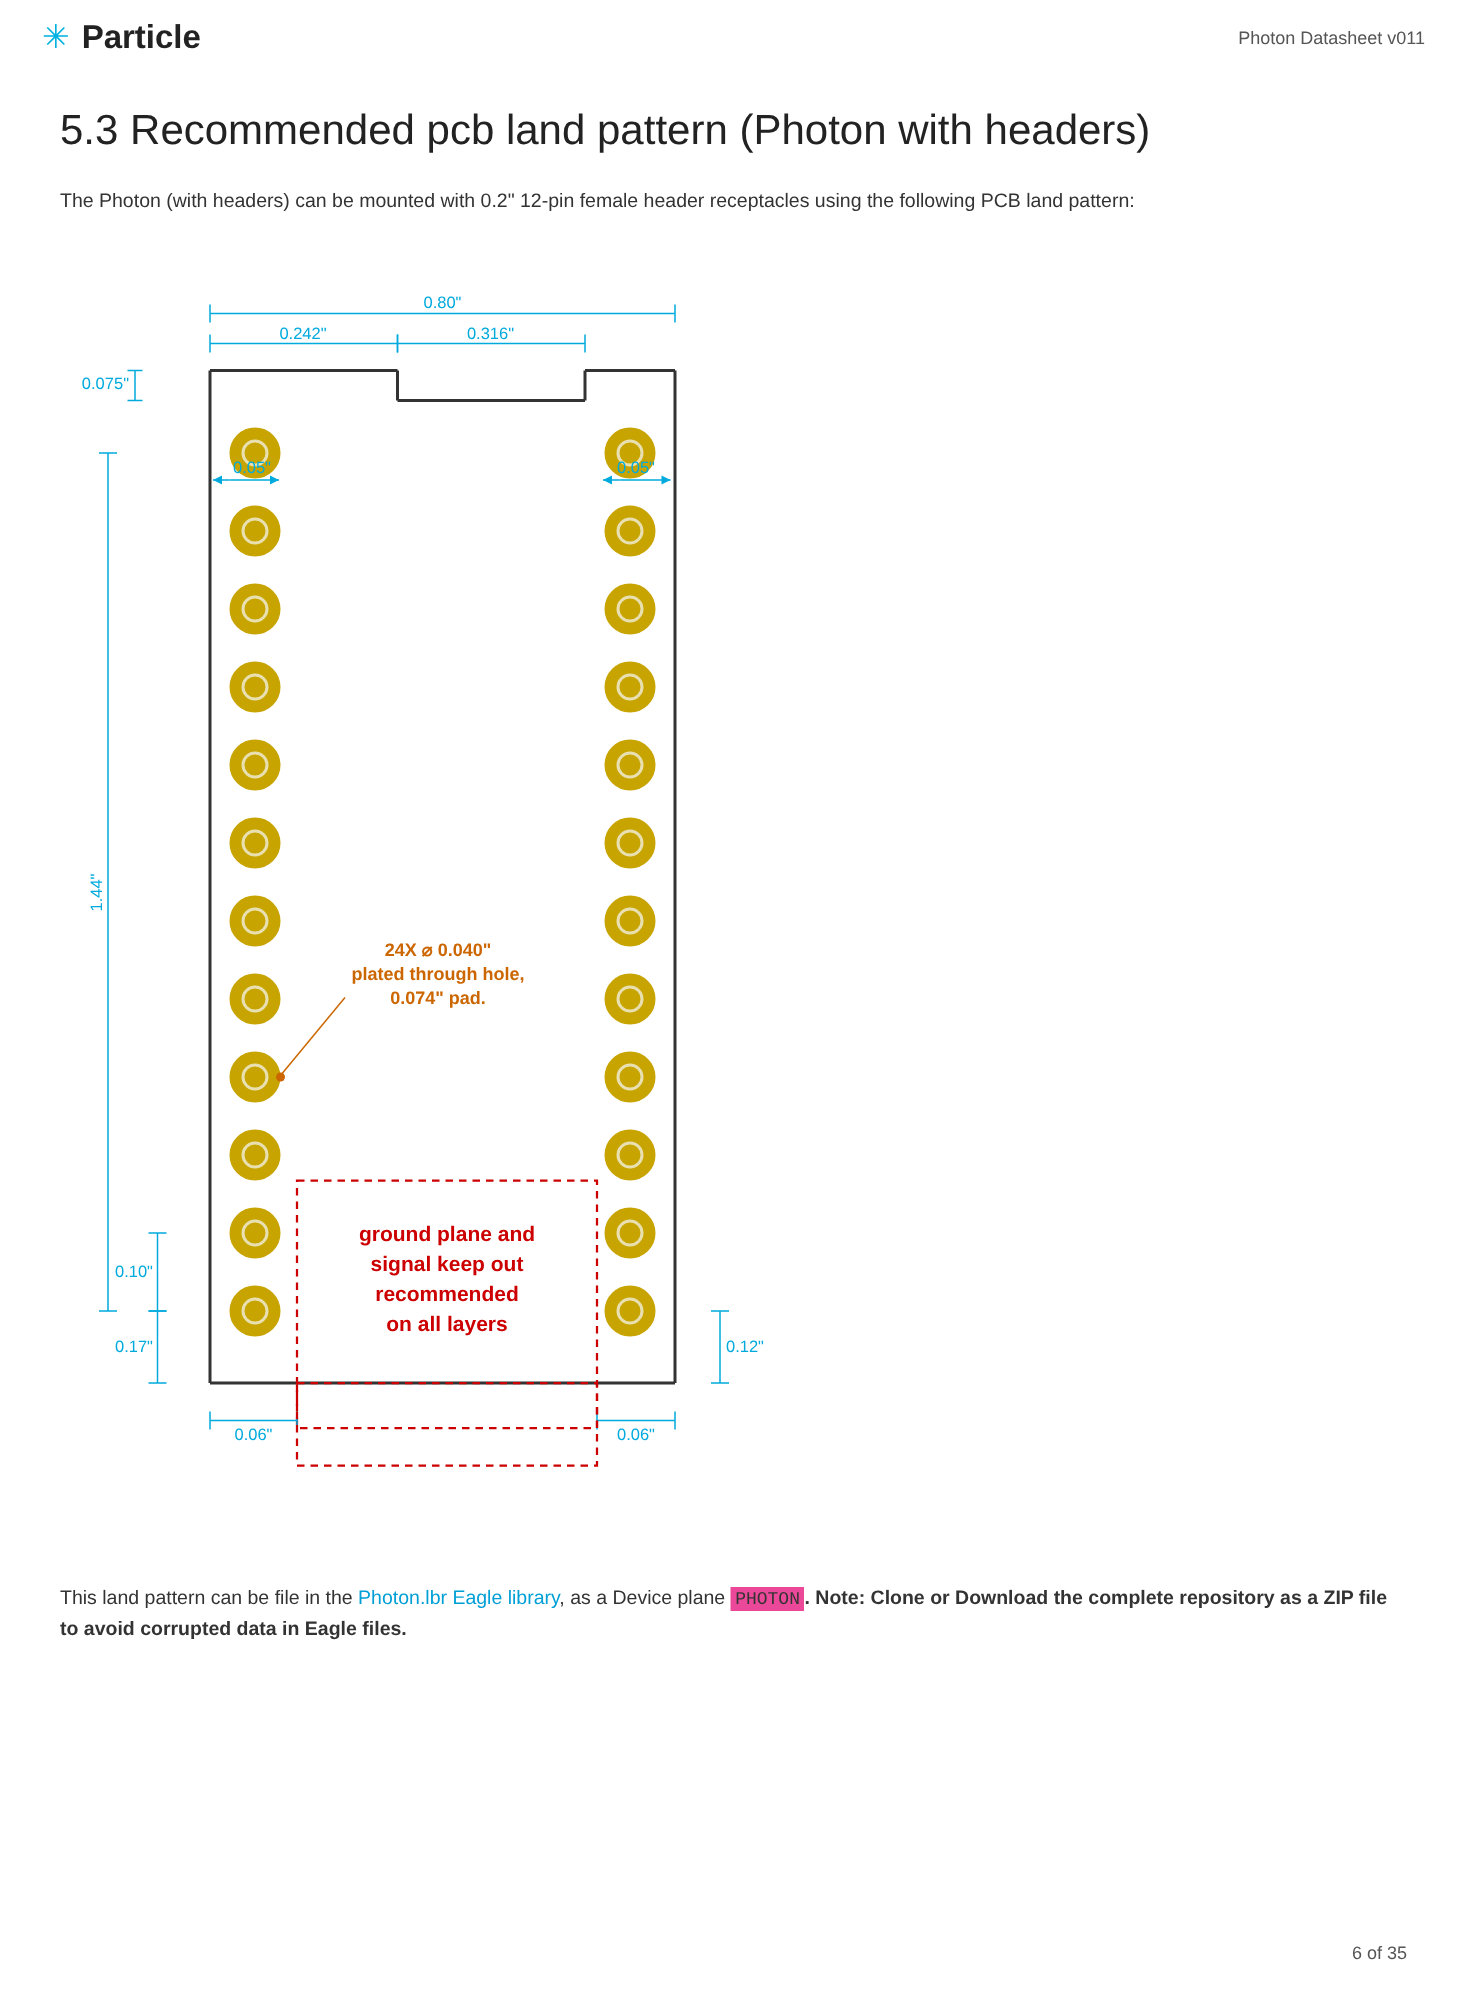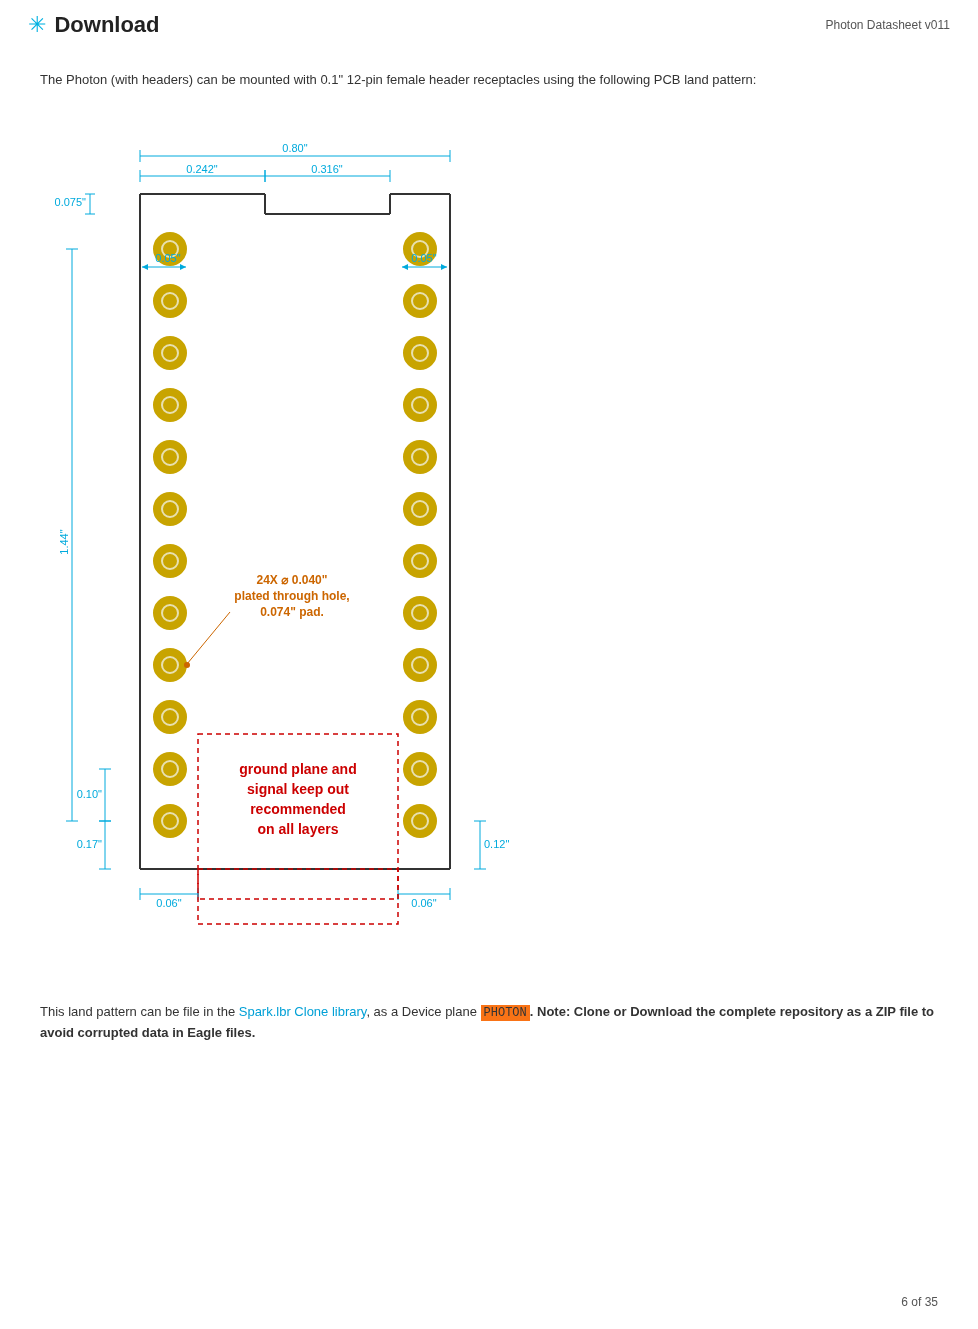--- a/index.html
+++ b/index.html
@@ -75,21 +75,21 @@
       line-height: 1.6;
       margin-top: 8px;
     }
     .footer-text a {
       color: #00a0d6;
       text-decoration: none;
     }
     .footer-text .monospace {
       font-family: 'Courier New', monospace;
       font-size: 12px;
-      background: #f97316;
+      background: #ec4899;
       padding: 1px 3px;
     }
     .footer-text strong {
       font-weight: bold;
     }
 
     .page-number {
       position: absolute;
       bottom: 20px;
       right: 40px;
@@ -117,29 +117,30 @@
       font-weight: bold;
       text-anchor: middle;
     }
   </style>
 </head>
 <body>
 
 <div class="header">
   <div class="logo-area">
     <span class="logo-star">✳</span>
-    <span class="logo-text">Download</span>
+    <span class="logo-text">Particle</span>
   </div>
   <div class="header-right">Photon Datasheet v011</div>
 </div>
 
 <div class="content">
 
-
-  <p class="intro-text">The Photon (with headers) can be mounted with 0.1" 12-pin female header receptacles using the following PCB land pattern:</p>
+  <h1 class="page-title">5.3 Recommended pcb land pattern (Photon with headers)</h1>
+
+  <p class="intro-text">The Photon (with headers) can be mounted with 0.2" 12-pin female header receptacles using the following PCB land pattern:</p>
 
   <div class="diagram-container">
     <svg width="620" height="860" viewBox="0 0 620 860" xmlns="http://www.w3.org/2000/svg">
 
       <line x1="90" y1="42" x2="400" y2="42" stroke="#00aadd" stroke-width="1"></line>
       <line x1="90" y1="36" x2="90" y2="48" stroke="#00aadd" stroke-width="1"></line>
       <line x1="400" y1="36" x2="400" y2="48" stroke="#00aadd" stroke-width="1"></line>
       <text x="245" y="38" class="dim-text" text-anchor="middle">0.80"</text>
 
       <line x1="90" y1="62" x2="215" y2="62" stroke="#00aadd" stroke-width="1"></line>
@@ -300,18 +301,18 @@
       <line x1="348" y1="774" x2="348" y2="786" stroke="#00aadd" stroke-width="1"></line>
       <line x1="400" y1="774" x2="400" y2="786" stroke="#00aadd" stroke-width="1"></line>
       <text x="374" y="793" class="dim-text" text-anchor="middle">0.06"</text>
 
       <rect x="148" y="755" width="200" height="55" fill="none" stroke="#cc0000" stroke-width="1.5" stroke-dasharray="5,4"></rect>
 
     </svg>
   </div>
 
   <p class="footer-text">
-    <span>This land pattern can be file in the </span><a href="#">Spark.lbr Clone library</a><span>, as a Device plane </span><span class="monospace">PHOTON</span><strong>. Note: Clone or Download the complete repository as a ZIP file to avoid corrupted data in Eagle files.</strong>
+    <span>This land pattern can be file in the </span><a href="#">Photon.lbr Eagle library</a><span>, as a Device plane </span><span class="monospace">PHOTON</span><strong>. Note: Clone or Download the complete repository as a ZIP file to avoid corrupted data in Eagle files.</strong>
   </p>
 
 </div>
 
 <div class="page-number">6 of 35</div>
 
 </body></html>

